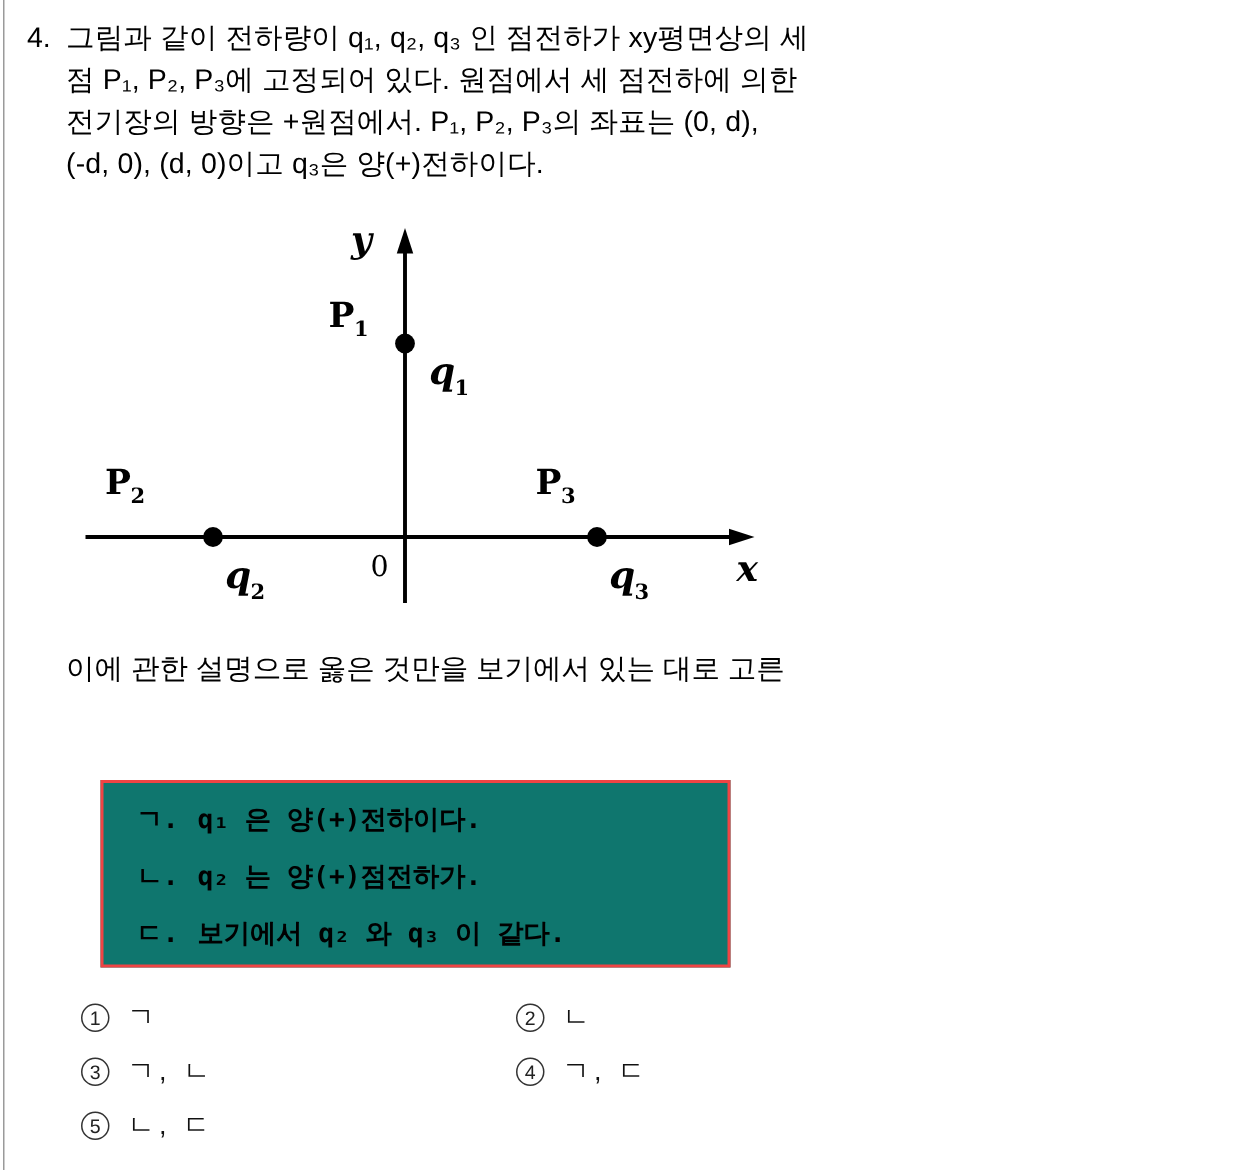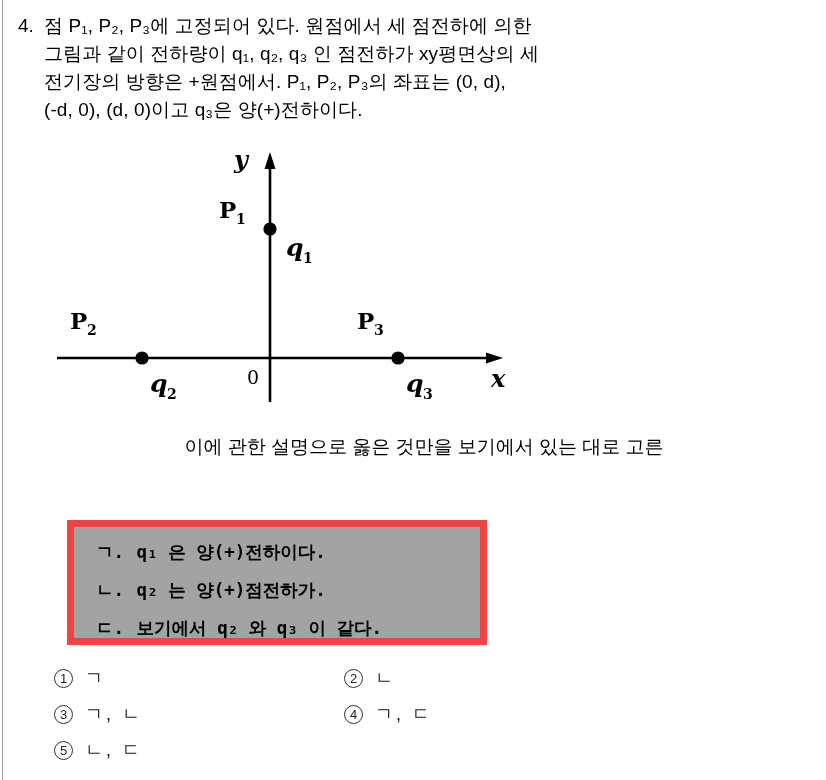--- a/index.html
+++ b/index.html
@@ -73,32 +73,32 @@
 
   
   .followup {
     position: absolute;
     left: 44px;
     top: 432px;
     width: 760px;
     font-size: 19px;
     line-height: 30px;
   }
-  .followup .fl { white-space: nowrap; height: 30px; text-align: center; }
+  .followup .fl { white-space: nowrap; height: 30px; }
 
   
   .boxwrap {
     position: absolute;
     left: 67px;
     top: 520px;
     width: 420px;
     height: 125px;
-    border: 7px solid #ef4444;
+    border: 2px solid #ef4444;
     box-sizing: border-box;
-    background: #a3a3a3;
+    background: #0f766e;
   }
   .boxlist {
     position: absolute;
     left: 22px;
     top: 6px;
     right: 6px;
   }
   .boxitem {
     font-family: "DejaVu Sans Mono", monospace;
     font-weight: bold;
@@ -152,22 +152,22 @@
 <body>
 
 <div class="page">
 
   <div class="left-rule"></div>
 
   <div class="stem">
     <div class="stem-row">
       <div class="stem-num">4.</div>
       <div class="stem-body">
+        <div class="stem-line">그림과 같이 전하량이 q₁, q₂, q₃ 인 점전하가 xy평면상의 세</div>
         <div class="stem-line">점 P₁, P₂, P₃에 고정되어 있다. 원점에서 세 점전하에 의한</div>
-        <div class="stem-line">그림과 같이 전하량이 q₁, q₂, q₃ 인 점전하가 xy평면상의 세</div>
         <div class="stem-line">전기장의 방향은 +원점에서. P₁, P₂, P₃의 좌표는 (0, d),</div>
         <div class="stem-line">(-d, 0), (d, 0)이고 q₃은 양(+)전하이다.</div>
       </div>
     </div>
   </div>
 
   <div class="figure">
     <svg width="560" height="290" viewBox="0 0 560 290" xmlns="http://www.w3.org/2000/svg">
 
       <g>

